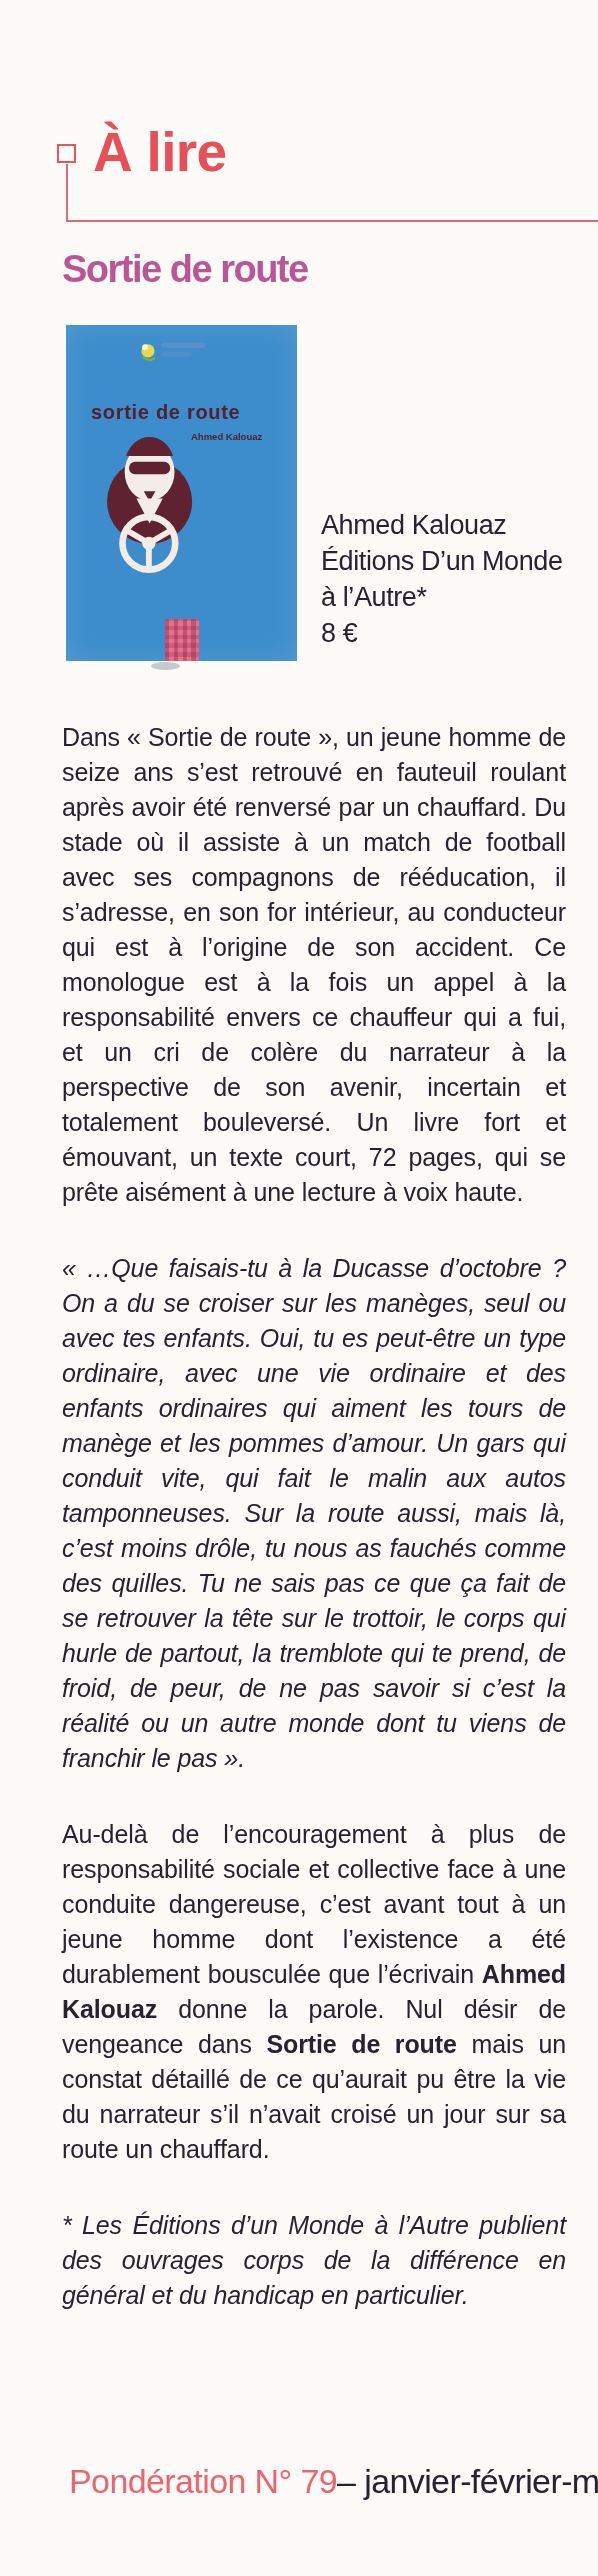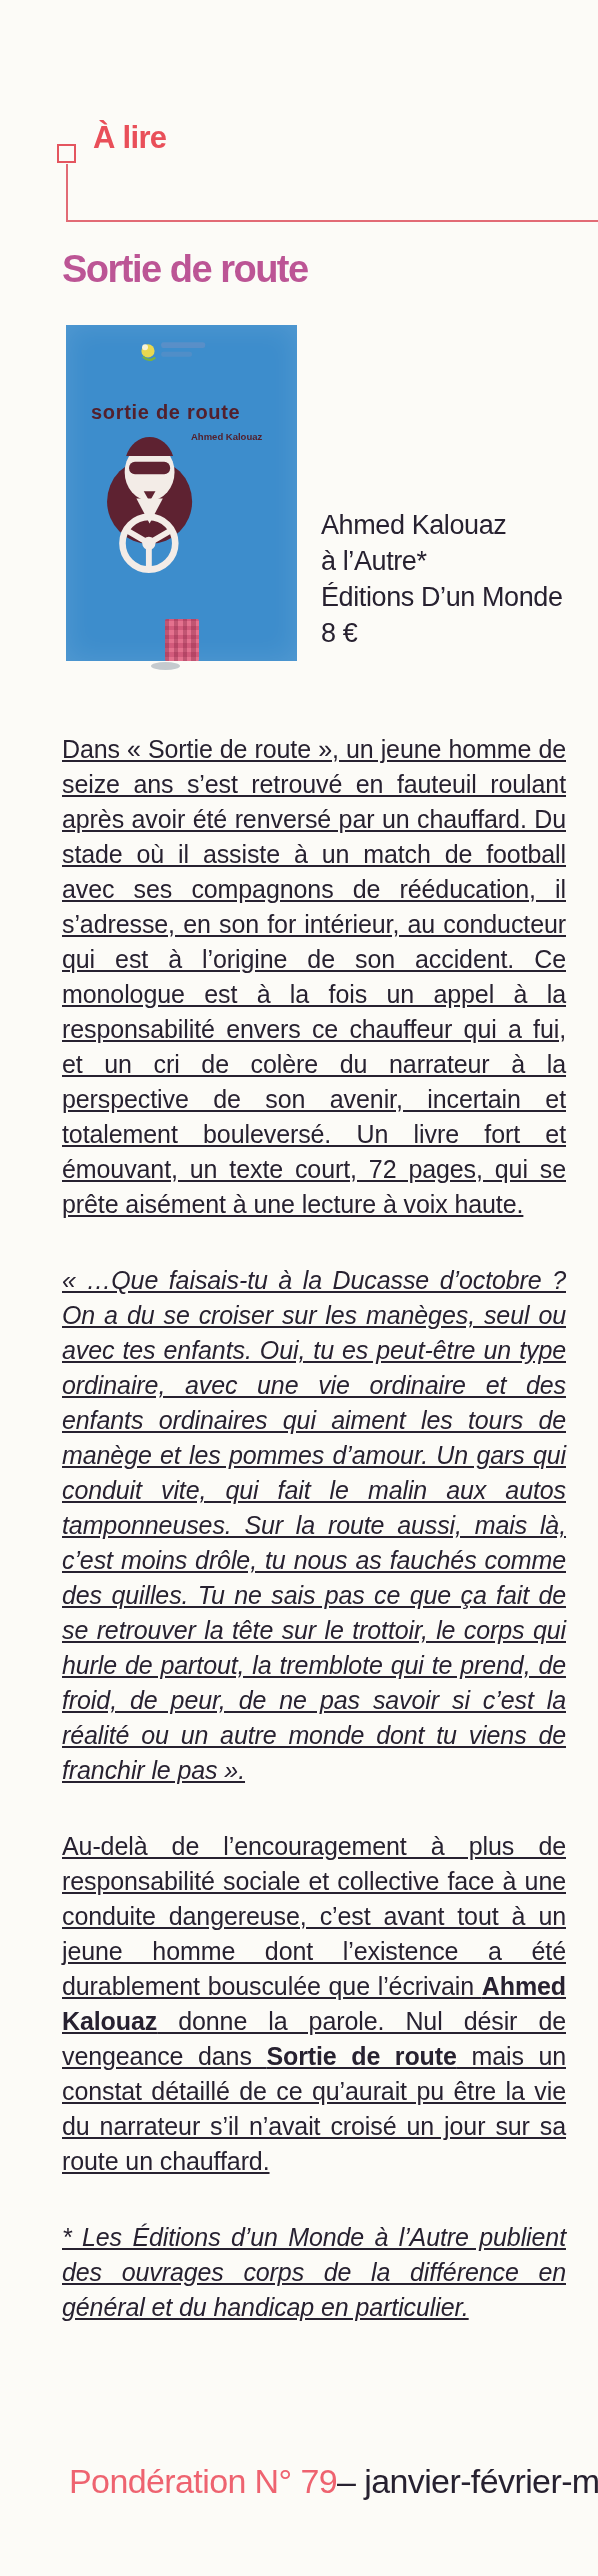--- a/index.html
+++ b/index.html
@@ -23,21 +23,21 @@
   .hdr-vline {
     position:absolute; left:66px; top:164px;
     width:2.2px; height:57px; background:#e26b75;
   }
   .hdr-hline {
     position:absolute; left:66px; top:220px;
     width:533px; height:2.2px; background:#e26b75;
   }
   .rubrique {
     position:absolute; left:93px; top:120px; margin:0;
-    font-size:31px; font-weight:bold; letter-spacing:-0.7px;
+    font-size:55px; font-weight:bold; letter-spacing:-0.7px;
     color:#e94f59;
   }
 
   
   .article-title {
     position:absolute; left:62px; top:248px; margin:0;
     font-size:38px; font-weight:bold; letter-spacing:-1.5px;
     color:#bc5595;
   }
 
@@ -79,21 +79,21 @@
     font-size:27px; line-height:36px; letter-spacing:-0.4px;
     color:#272130;
   }
 
   
   .body-text {
     position:absolute; left:62px; top:716px; width:504px;
     font-size:25px; line-height:35px; letter-spacing:-0.1px;
     text-align:justify; color:#272130;
   }
-  .para { margin:16px 0 41px;text-decoration:underline; }
+  .para { margin:4px 0 41px; }
   .quote { font-style:italic; }
   .footnote { font-style:italic; }
   .b { font-weight:bold; }
 
   
   .footer {
     position:absolute; left:69px; top:2462px;
     font-size:34px; letter-spacing:-0.6px; white-space:nowrap;
     color:#272130;
   }
@@ -131,22 +131,22 @@
       <circle cx="113" cy="297" r="36" fill="none" stroke="#f3ece7" stroke-width="9"></circle>
       <path d="M113 297 L82 279 M113 297 L144 279 M113 297 L113 333" stroke="#f3ece7" stroke-width="8"></path>
       <circle cx="113" cy="297" r="9" fill="#f3ece7"></circle>
     </svg>
     <div class="cover-stamp"></div>
   </div>
   <div class="cover-smudge"></div>
 
   <div class="book-info">
     <div>Ahmed Kalouaz</div>
+    <div>Éditions D’un Monde</div>
     <div>à l’Autre*</div>
-    <div>Éditions D’un Monde</div>
     <div>8 €</div>
   </div>
 
   <div class="body-text">
     <p class="para">Dans « Sortie de route », un jeune homme de seize ans s’est retrouvé en fauteuil roulant après avoir été renversé par un chauffard. Du stade où il assiste à un match de football avec ses compagnons de rééducation, il s’adresse, en son for intérieur, au conducteur qui est à l’origine de son accident. Ce monologue est à la fois un appel à la responsabilité envers ce chauffeur qui a fui, et un cri de colère du narrateur à la perspective de son avenir, incertain et totalement bouleversé. Un livre fort et émouvant, un texte court, 72 pages, qui se prête aisément à une lecture à voix haute.</p>
     <p class="para quote">« …Que faisais-tu à la Ducasse d’octobre ? On a du se croiser sur les manèges, seul ou avec tes enfants. Oui, tu es peut-être un type ordinaire, avec une vie ordinaire et des enfants ordinaires qui aiment les tours de manège et les pommes d’amour. Un gars qui conduit vite, qui fait le malin aux autos tamponneuses. Sur la route aussi, mais là, c’est moins drôle, tu nous as fauchés comme des quilles. Tu ne sais pas ce que ça fait de se retrouver la tête sur le trottoir, le corps qui hurle de partout, la tremblote qui te prend, de froid, de peur, de ne pas savoir si c’est la réalité ou un autre monde dont tu viens de franchir le pas ».</p>
     <p class="para"><span>Au-delà de l’encouragement à plus de responsabilité sociale et collective face à une conduite dangereuse, c’est avant tout à un jeune homme dont l’existence a été durablement bousculée que l’écrivain </span><span class="b">Ahmed Kalouaz</span><span> donne la parole. Nul désir de vengeance dans </span><span class="b">Sortie de route</span><span> mais un constat détaillé de ce qu’aurait pu être la vie du narrateur s’il n’avait croisé un jour sur sa route un chauffard.</span></p>
     <p class="para footnote">* Les Éditions d’un Monde à l’Autre publient des ouvrages corps de la différence en général et du handicap en particulier.</p>
   </div>
 

